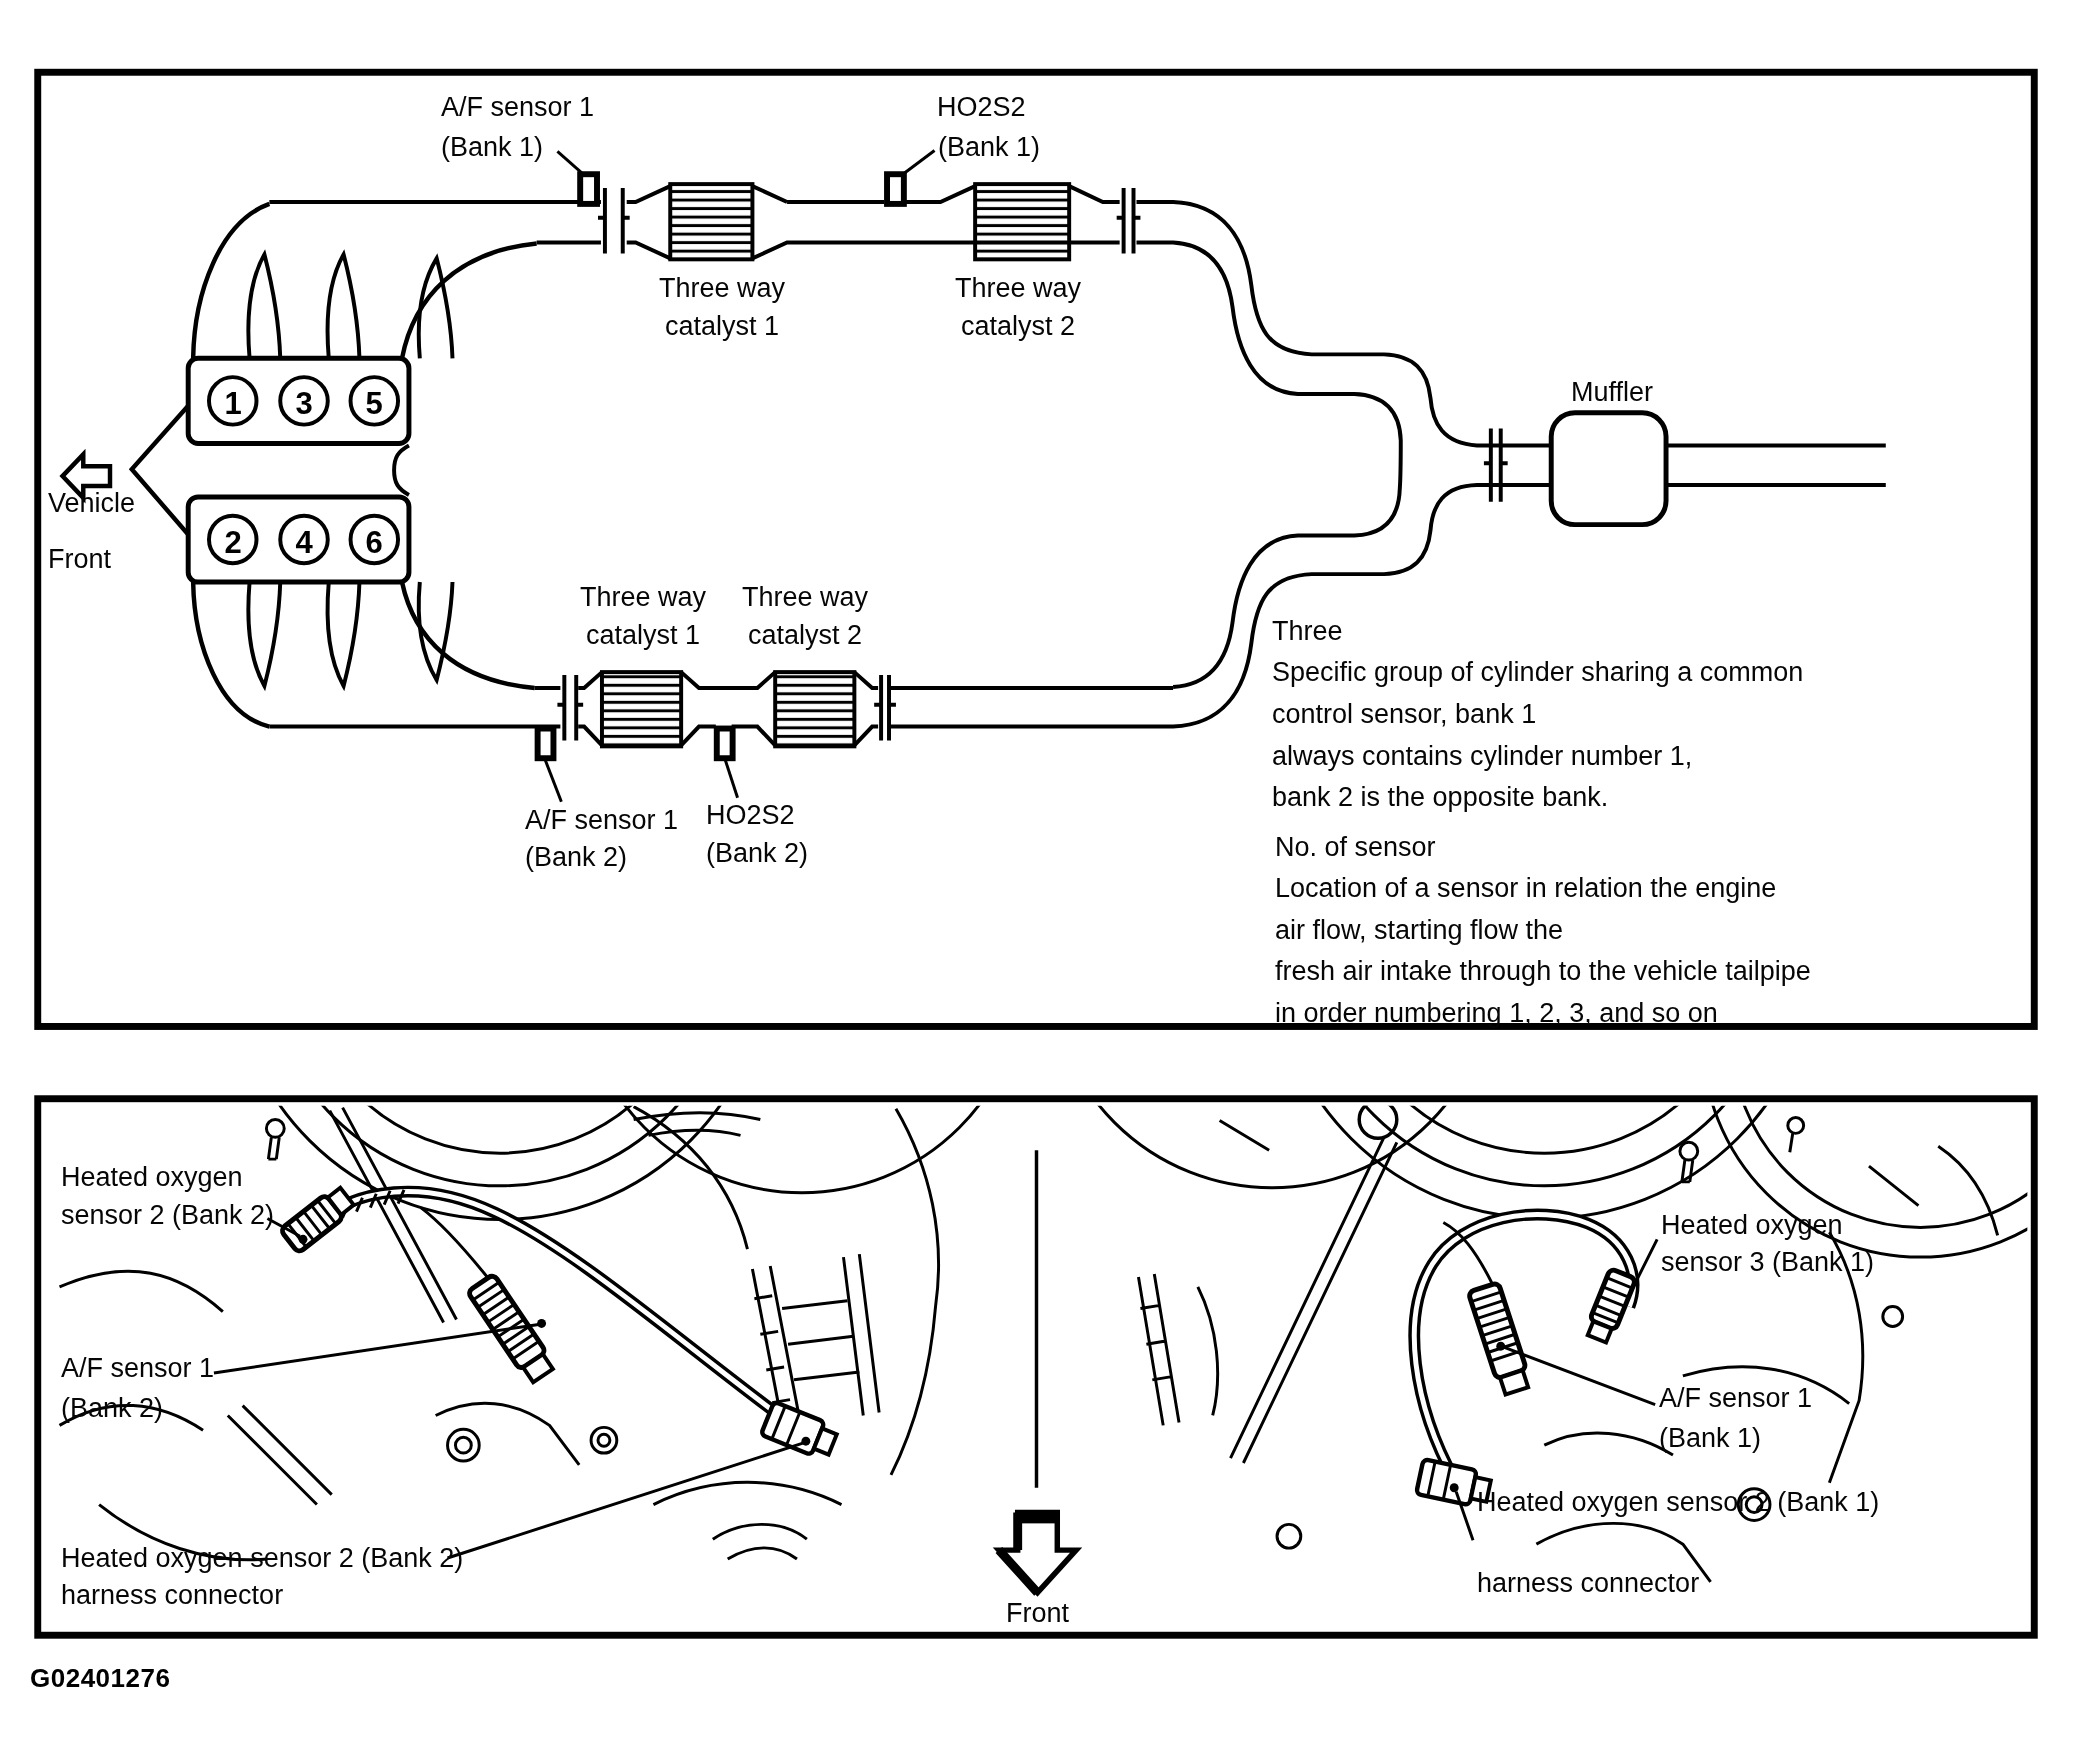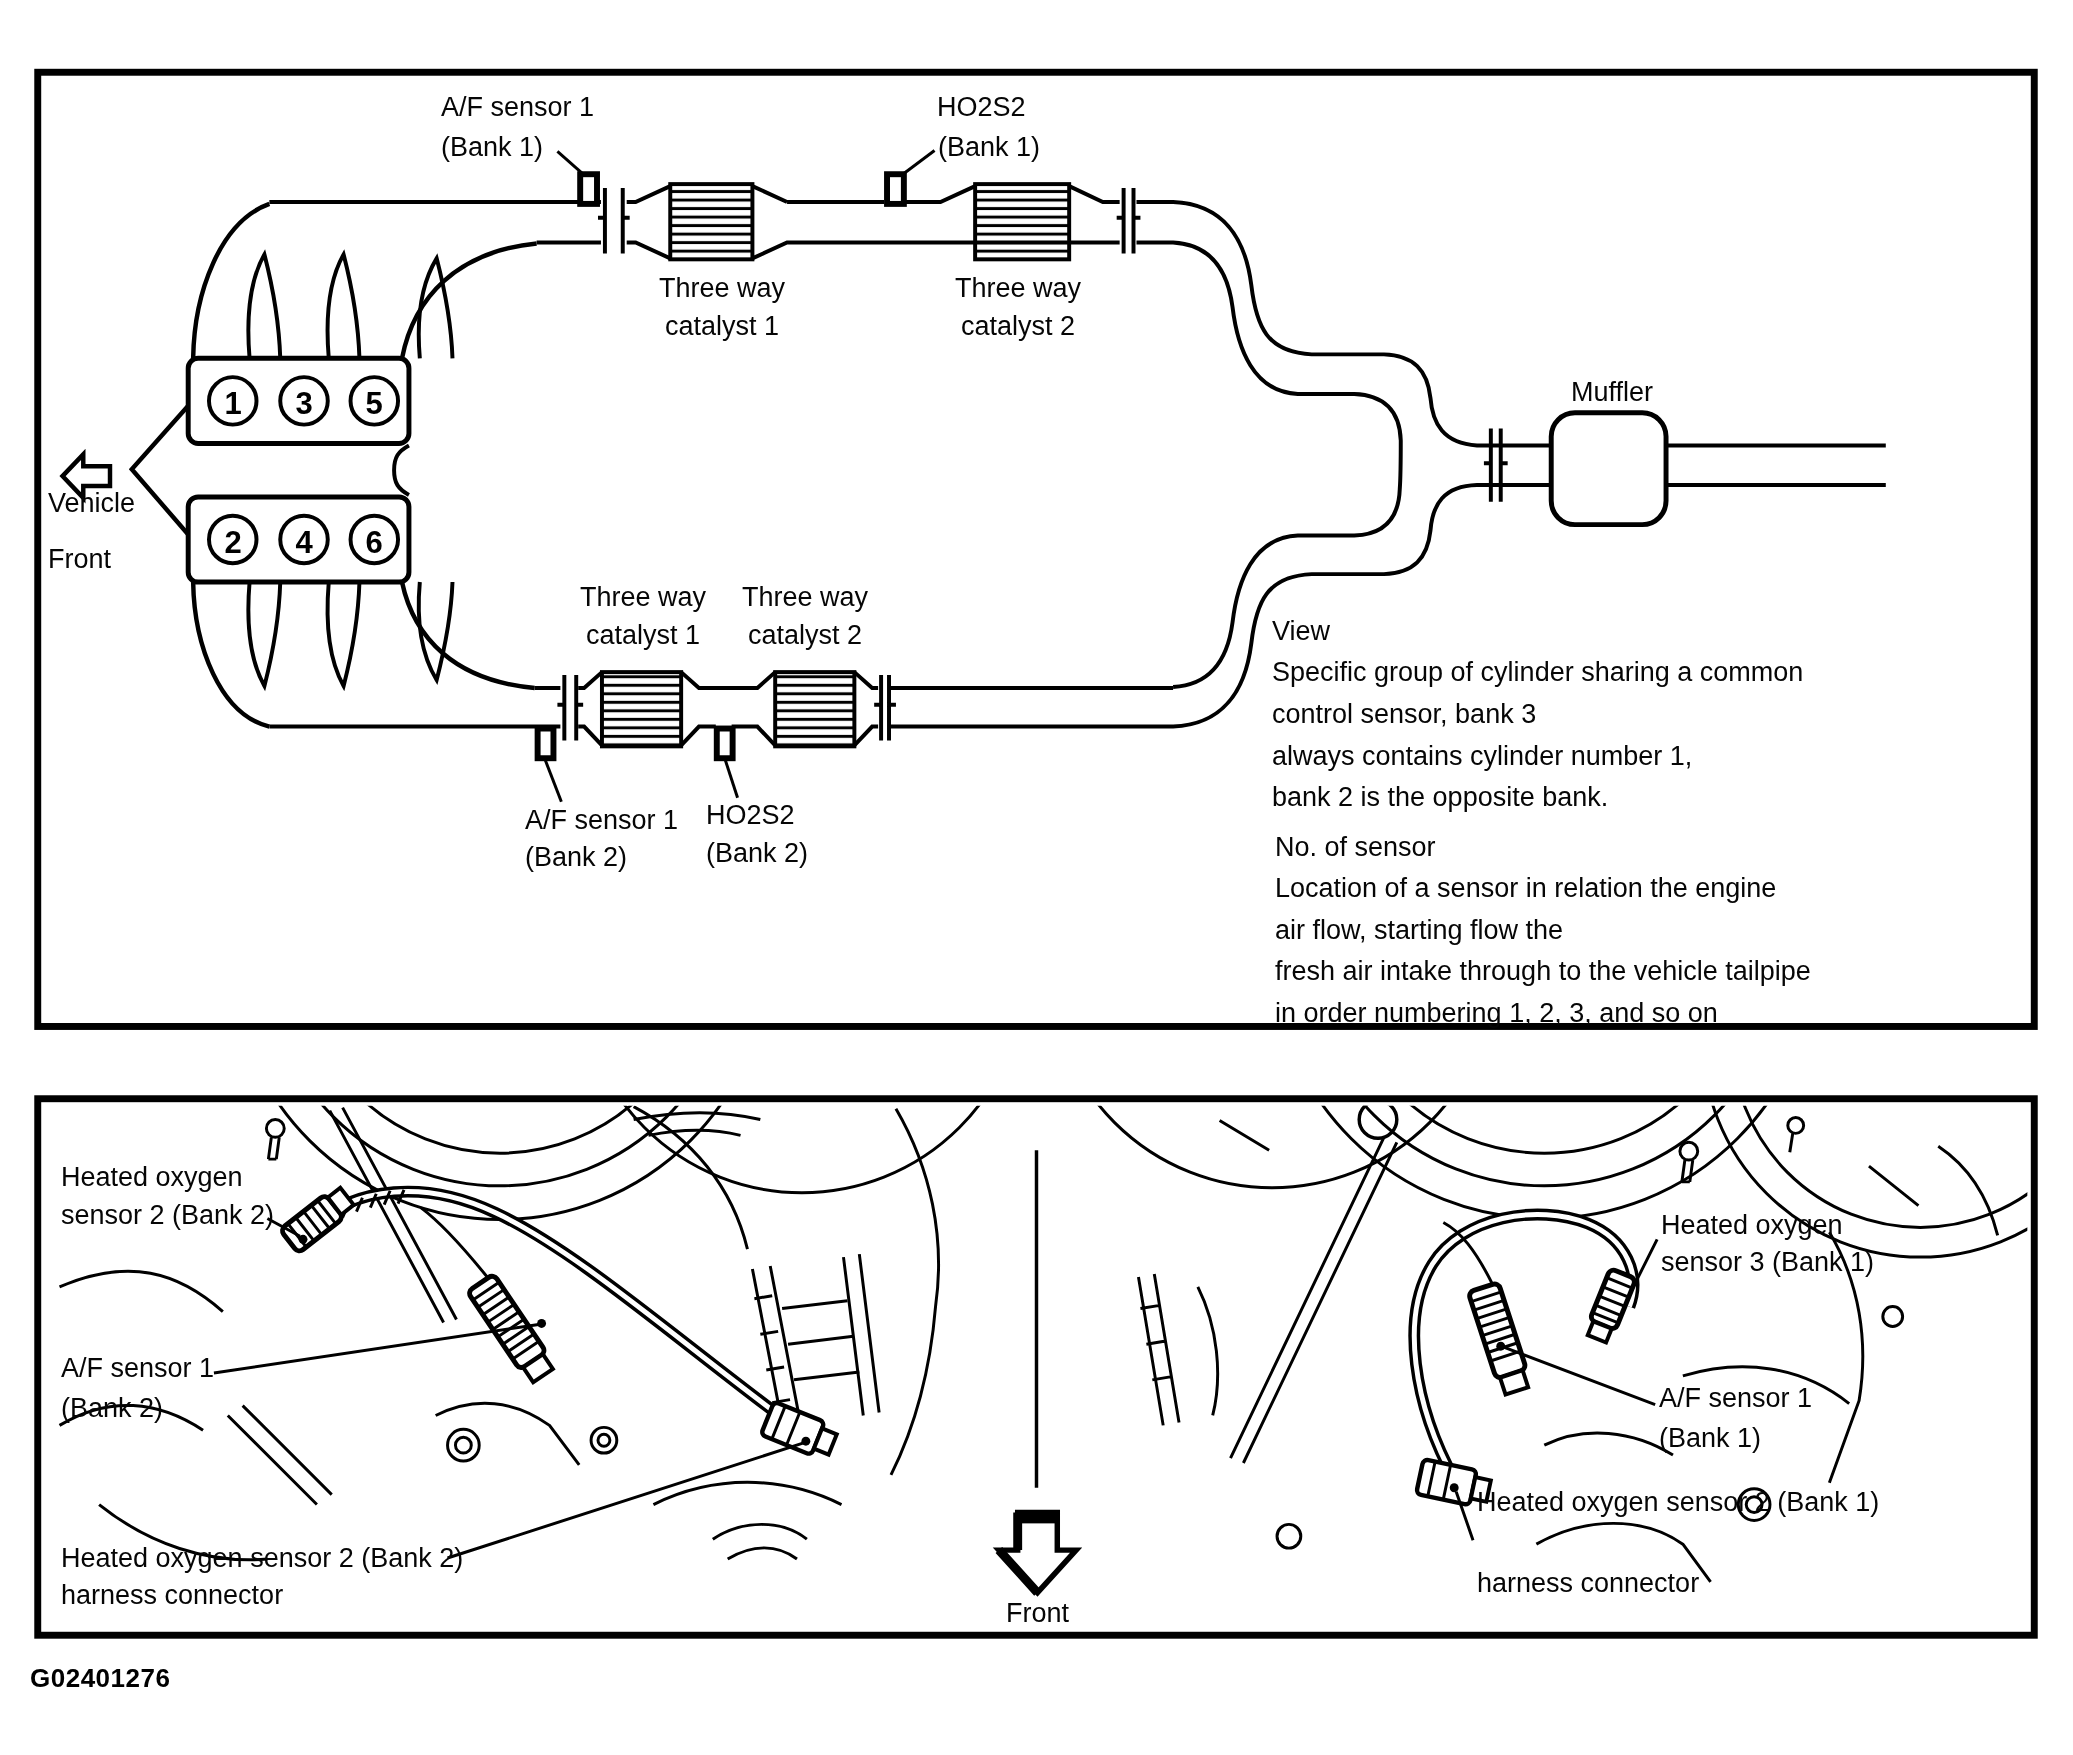--- a/index.html
+++ b/index.html
@@ -243,23 +243,23 @@
 <div class="lbl" style="left:706px;top:802px">HO2S2</div>
 <div class="lbl" style="left:706px;top:840px">(Bank 2)</div>
 
 <span class="num" style="left:209px;top:386px">1</span>
 <span class="num" style="left:280px;top:386px">3</span>
 <span class="num" style="left:350px;top:386px">5</span>
 <span class="num" style="left:209px;top:525px">2</span>
 <span class="num" style="left:280px;top:525px">4</span>
 <span class="num" style="left:350px;top:525px">6</span>
 
-<div class="lbl" style="left:1272px;top:618px">View</div>
+<div class="lbl" style="left:1272px;top:618px">Three</div>
 <div class="lbl" style="left:1272px;top:659px">Specific group of cylinder sharing a common</div>
-<div class="lbl" style="left:1272px;top:701px">control sensor, bank 3</div>
+<div class="lbl" style="left:1272px;top:701px">control sensor, bank 1</div>
 <div class="lbl" style="left:1272px;top:743px">always contains cylinder number 1,</div>
 <div class="lbl" style="left:1272px;top:784px">bank 2 is the opposite bank.</div>
 
 <div class="lbl" style="left:1275px;top:834px">No. of sensor</div>
 <div class="lbl" style="left:1275px;top:875px">Location of a sensor in relation the engine</div>
 <div class="lbl" style="left:1275px;top:917px">air flow, starting flow the</div>
 <div class="lbl" style="left:1275px;top:958px">fresh air intake through to the vehicle tailpipe</div>
 <div class="lbl" style="left:1275px;top:1000px">in order numbering 1, 2, 3, and so on</div>
 
 <div class="lbl" style="left:61px;top:1164px">Heated oxygen</div>

